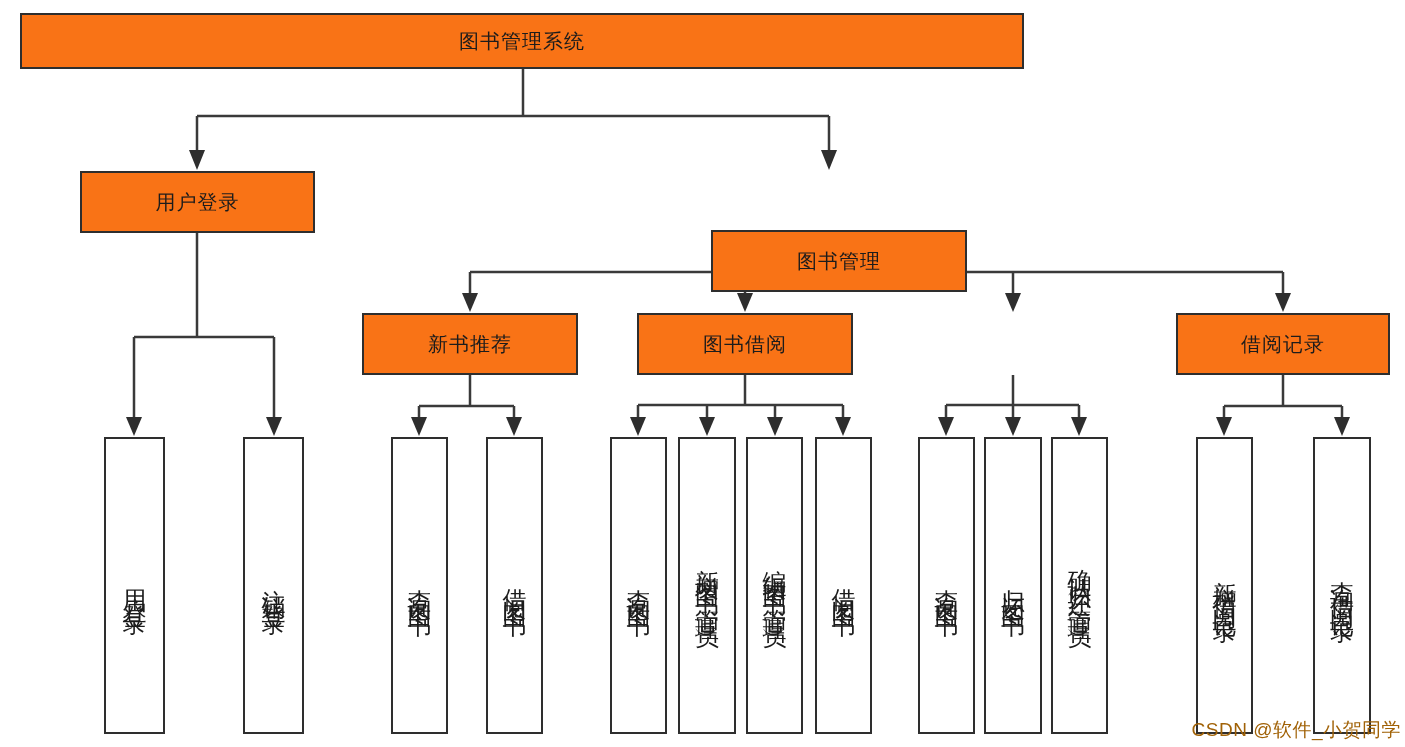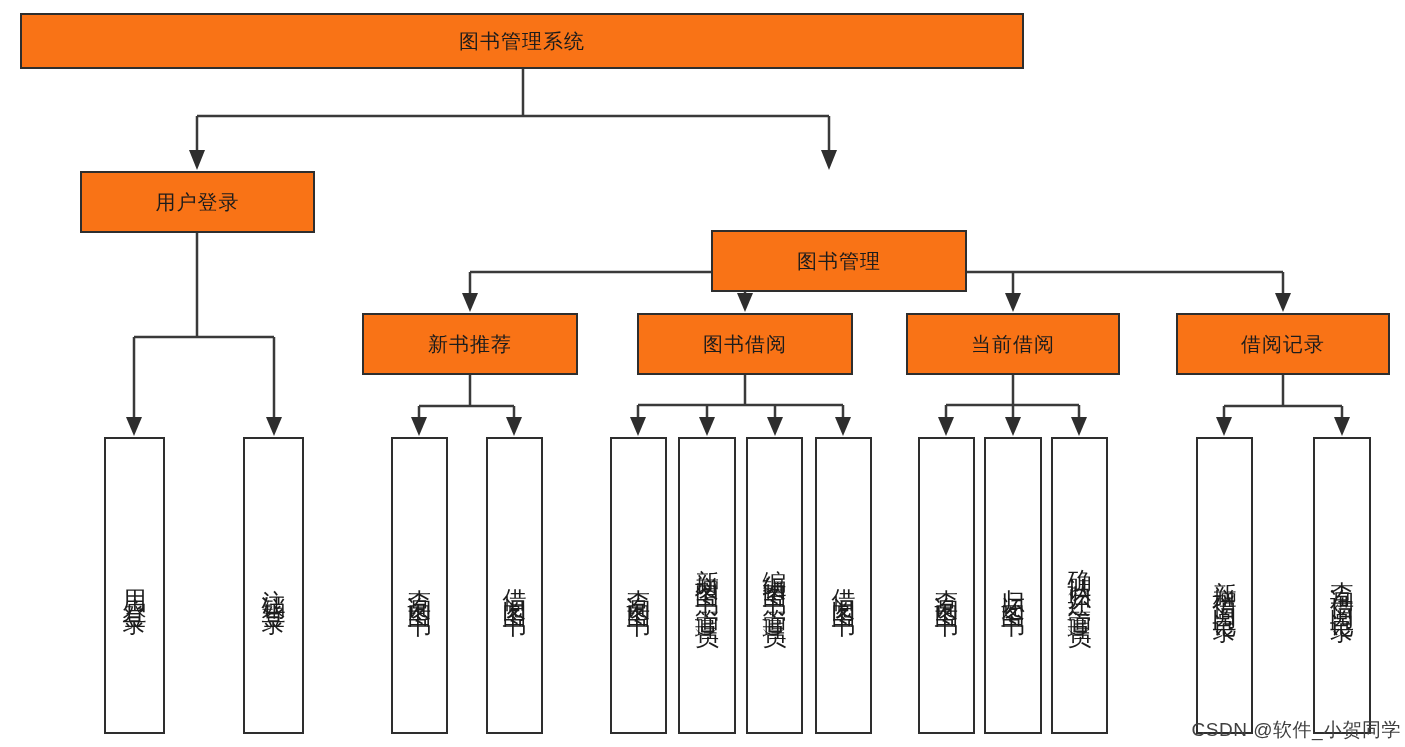--- a/index.html
+++ b/index.html
@@ -53,21 +53,21 @@
     color: #1c1c1c;
     line-height: 1;
     white-space: nowrap;
   }
   .watermark {
     position: absolute;
     right: 4px;
     bottom: 4px;
     font-size: 19px;
     letter-spacing: 0.5px;
-    color: #404040;
+    color: #a16207;
     z-index: 5;
   }
 </style>
 </head>
 <body>
 
 <div id="canvas">
 
   <svg id="connectors" width="1405" height="747" viewBox="0 0 1405 747">
     <g stroke="#3a3a3a" stroke-width="2.5" fill="none">
@@ -122,23 +122,20 @@
   <div class="box" style="left:711px; top:187px; width:256px; height:62px;margin-top:43px;">
     <span>图书管理</span>
   </div>
 
   <div class="box" style="left:637px; top:313px; width:216px; height:62px;">
     <span>图书借阅</span>
   </div>
   <div class="box" style="left:362px; top:313px; width:216px; height:62px;">
     <span>新书推荐</span>
   </div>
-  <div class="box" style="left:906px; top:313px; width:214px; height:62px;">
-    <span>当前借阅</span>
-  </div>
   <div class="box" style="left:1176px; top:313px; width:214px; height:62px;">
     <span>借阅记录</span>
   </div>
 
   <div class="vbox" style="left:104px; top:437px; width:61px; height:297px;">
     <span class="vlabel">用户登录</span>
   </div>
   <div class="vbox" style="left:243px; top:437px; width:61px; height:297px;">
     <span class="vlabel">注销登录</span>
   </div>

